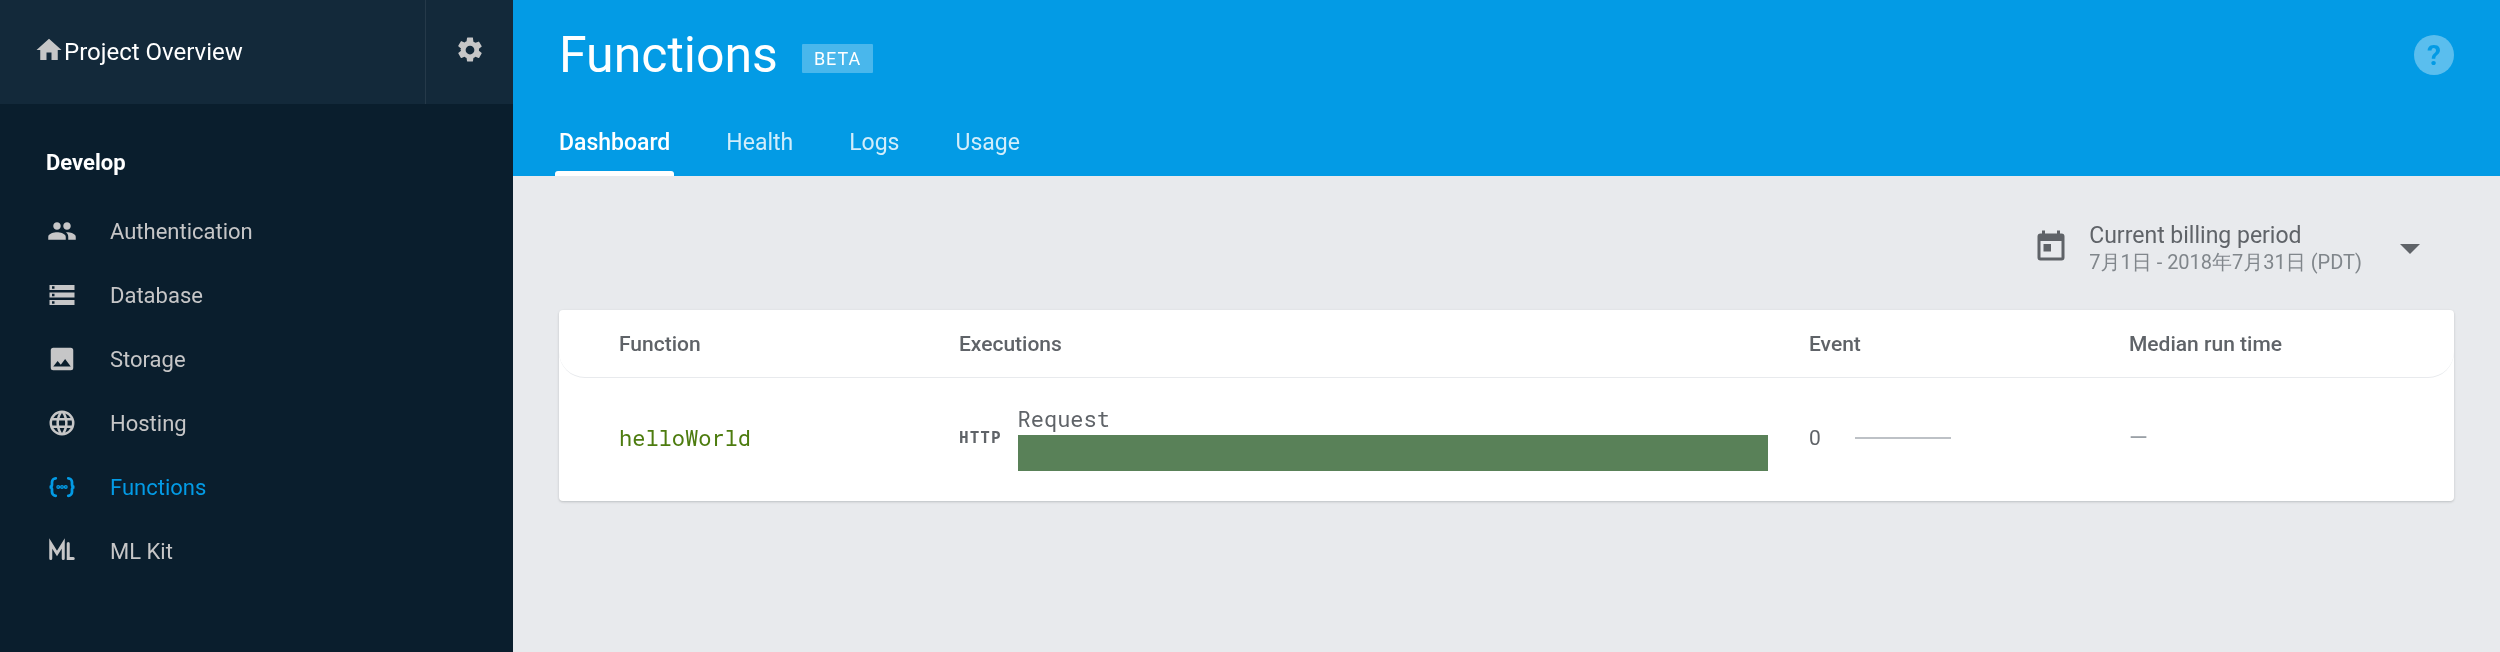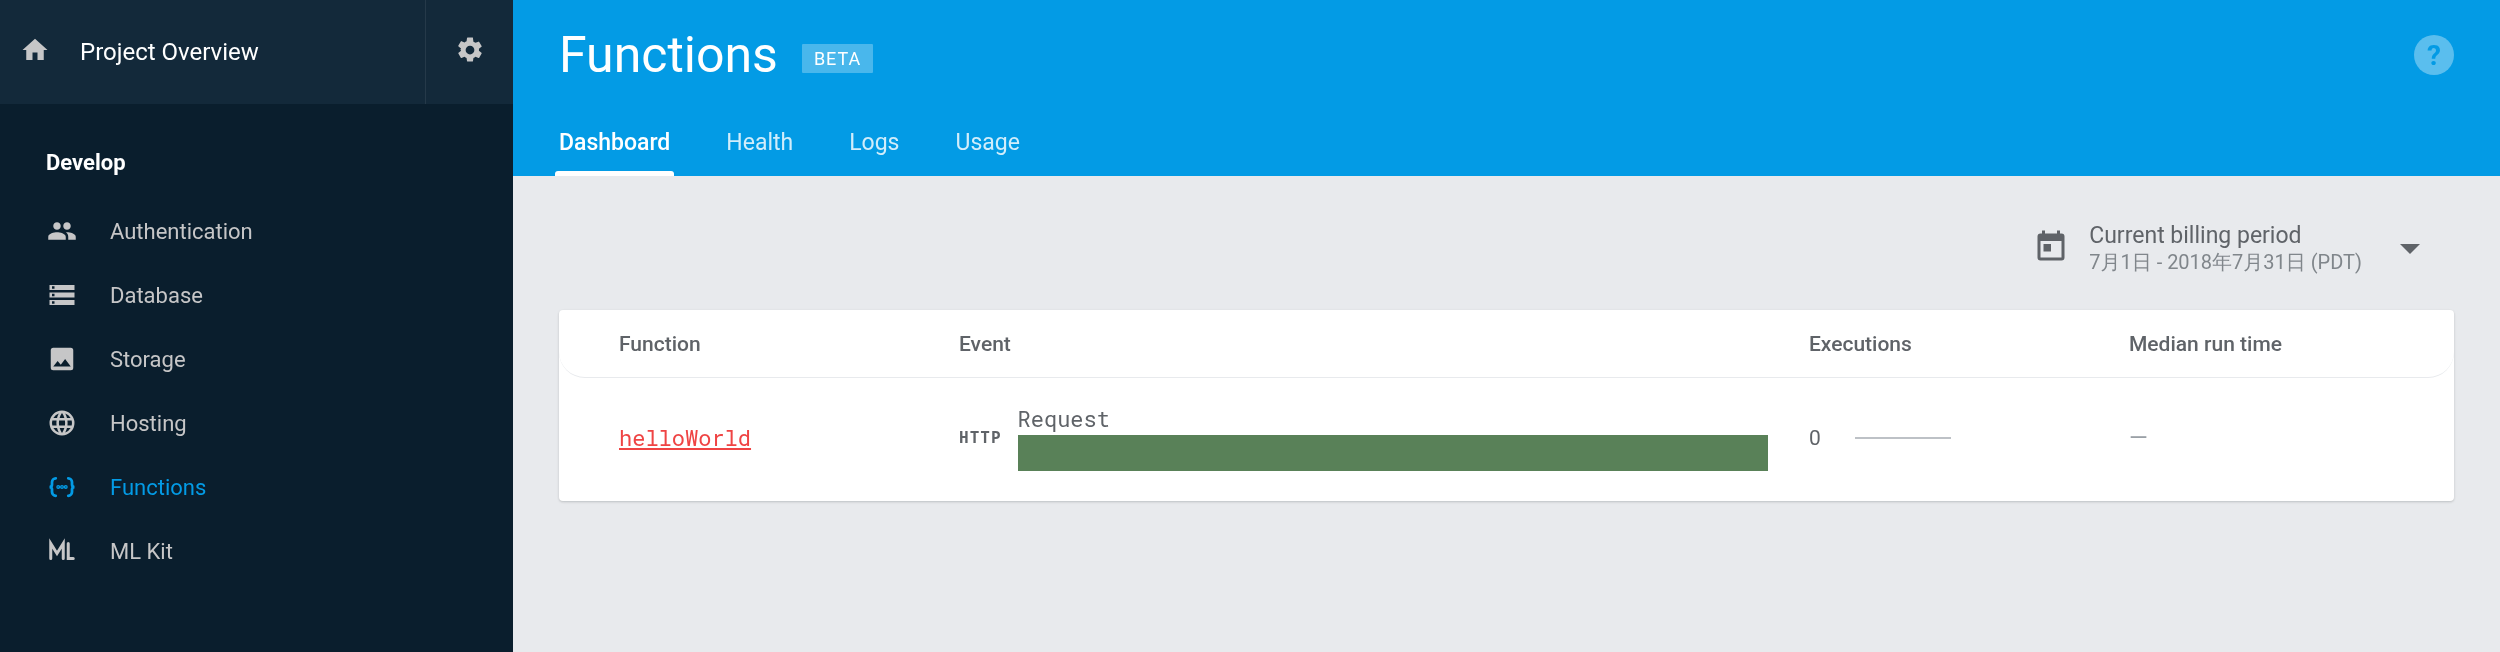--- a/index.html
+++ b/index.html
@@ -26,22 +26,21 @@
   .sidebar-top {
     display: flex;
     align-items: center;
     background: #13293a;
     height: 104px;
   }
   .overview-btn {
     flex: 1;
     display: flex;
     align-items: center;
-    gap: 30px;
-    padding-left: 20px;
+    padding-left: 34px;
     height: 100%;
     cursor: pointer;
   }
   .overview-btn .home-icon { color: #c6c6c7; }
   .overview-label {
     font-size: 24px;
     color: #ffffff;
   }
   .settings-btn {
     width: 88px;
@@ -204,22 +203,21 @@
     font-size: 21px;
     font-weight: 500;
     padding: 0 60px;
   }
   .card-row {
     padding: 26px 60px 30px;
   }
   .fn-name {
     font-family: "Roboto Mono", Menlo, Consolas, monospace;
     font-size: 22px;
-    color: #ef4444;
-    text-decoration: underline;
+    color: #4d7c0f;
   }
   .event-cell { display: flex; align-items: center; gap: 16px; }
   .http-tag {
     font-family: monospace;
     font-size: 16px;
     font-weight: 700;
     color: #5f6368;
     letter-spacing: 1px;
   }
   .event-col { display: flex; flex-direction: column; align-items: flex-start; }
@@ -366,22 +364,22 @@
         <div class="period-text">
           <div class="period-label">Current billing period</div>
           <div class="period-range">7月1日 - 2018年7月31日 (PDT)</div>
         </div>
         <span class="dropdown-caret"></span>
       </div>
 
       <div class="card">
         <div class="card-header">
           <div>Function</div>
+          <div>Executions</div>
           <div>Event</div>
-          <div>Executions</div>
           <div>Median run time</div>
           <div></div>
         </div>
 
         <div class="card-row">
           <div class="fn-name">helloWorld</div>
 
           <div class="event-cell">
             <span class="http-tag">HTTP</span>
             <div class="event-col">

